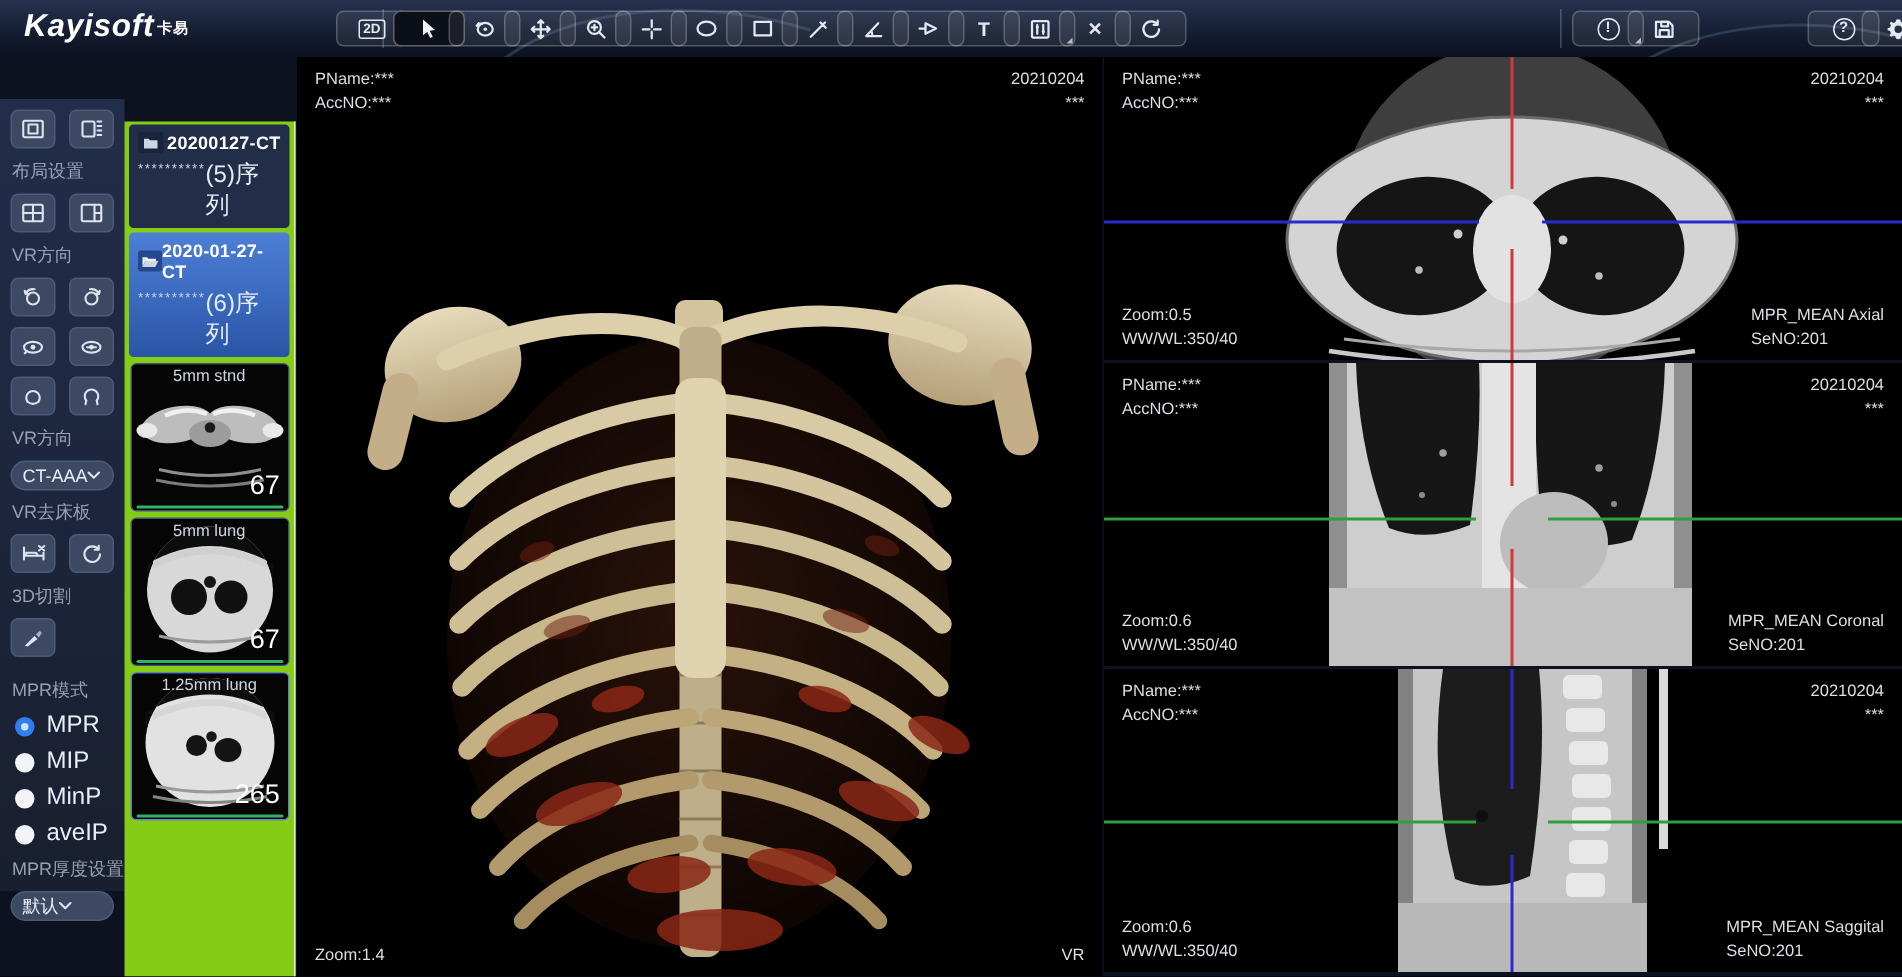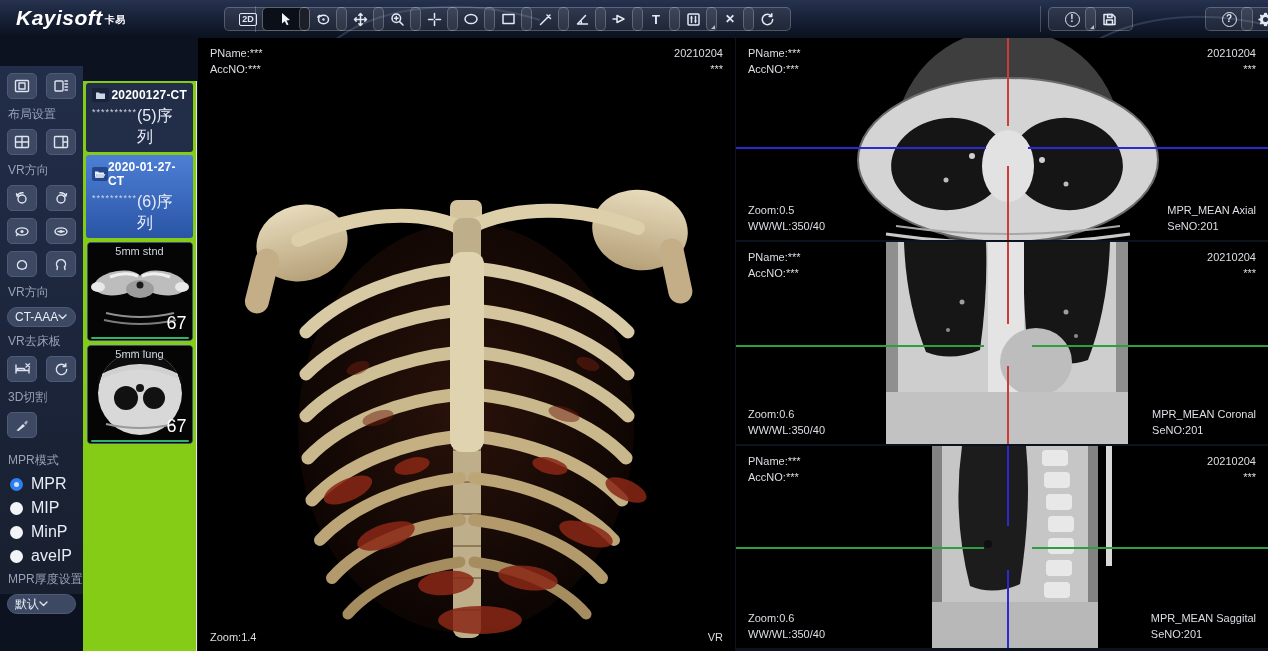--- a/index.html
+++ b/index.html
@@ -402,20 +402,36 @@
         <circle cx="38" cy="52" r="12" fill="#111"></circle>
         <circle cx="66" cy="52" r="11" fill="#111"></circle>
         <circle cx="52" cy="42" r="4" fill="#161616"></circle>
         <path d="M18,78 Q52,86 86,78" stroke="#9a9a9a" stroke-width="2" fill="none"></path>
       </svg>
       <div class="thumb-title">5mm lung</div>
       <div class="thumb-num">67</div>
       <div class="thumb-bar" style="background:#2fb36a"></div>
     </div>
 
+    <div class="thumb hl">
+      <svg width="104" height="97" viewBox="0 0 104 97">
+        <rect width="104" height="97" fill="#050505"></rect>
+        <circle cx="52" cy="46" r="43" fill="#e2e2e2"></circle>
+        <path d="M9,46 A43,43 0 0 1 95,46 L95,26 Q52,2 9,26 Z" fill="#0d0d0d"></path>
+        <path d="M14,31 Q52,12 90,31 L90,26 Q52,8 14,26 Z" fill="#d6d6d6"></path>
+        <circle cx="43" cy="48" r="7" fill="#141414"></circle>
+        <ellipse cx="64" cy="51" rx="9" ry="8" fill="#141414"></ellipse>
+        <circle cx="53" cy="42" r="3.5" fill="#181818"></circle>
+        <path d="M16,75 Q52,83 88,75" stroke="#9a9a9a" stroke-width="2" fill="none"></path>
+        <path d="M14,82 Q52,90 90,82" stroke="#848484" stroke-width="2" fill="none"></path>
+      </svg>
+      <div class="thumb-title">1.25mm lung</div>
+      <div class="thumb-num">265</div>
+      <div class="thumb-bar" style="background:#2fb36a"></div>
+    </div>
 
   </section>
 
   <main class="vp" id="vr-view">
     <svg width="537" height="613" viewBox="0 0 537 613">
       <defs>
         <linearGradient id="bone" x1="0" y1="0" x2="0" y2="1">
           <stop offset="0" stop-color="#e7dbbc"></stop>
             <stop offset="1" stop-color="#b6a179"></stop>
         </linearGradient>

